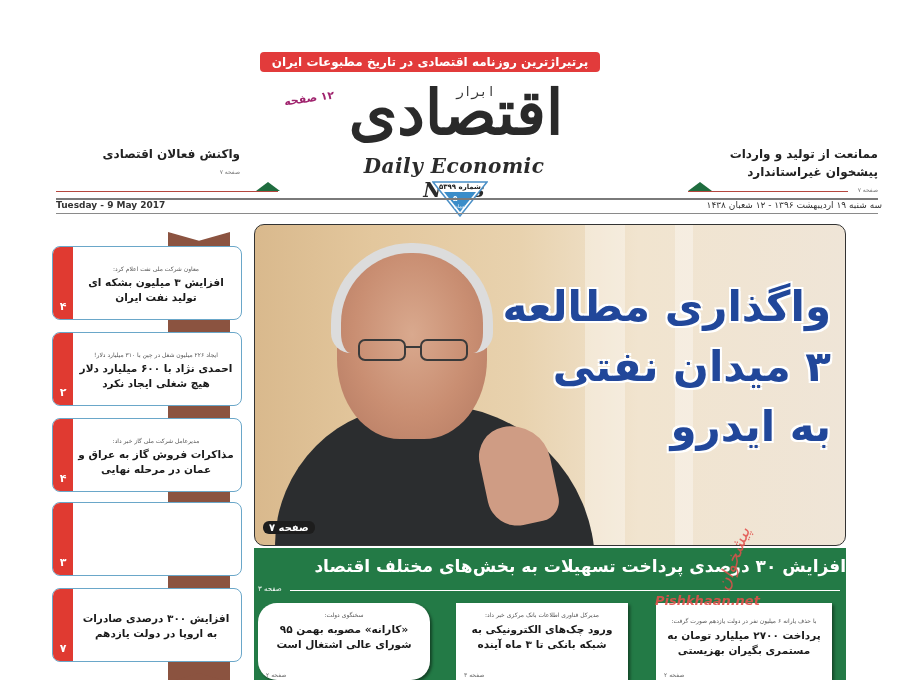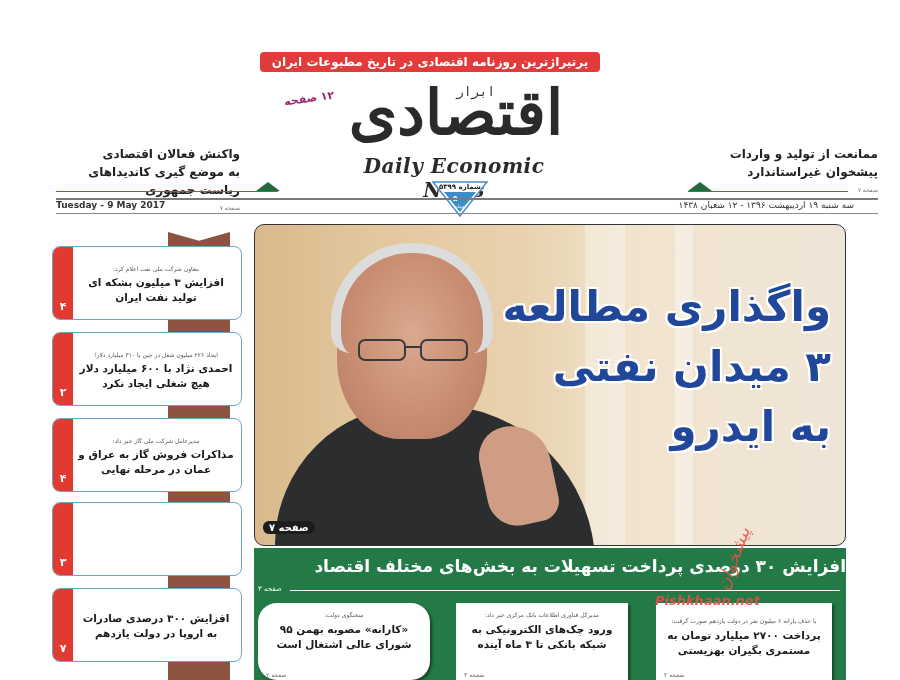--- a/index.html
+++ b/index.html
@@ -63,21 +63,21 @@
     border-bottom: 9px solid #1f6d3f;
   }
   .rule-red { position: absolute; height: 1px; background: #b5473e; }
   .rule-grey { position: absolute; height: 2px; background: #7a7a7a; }
   .rule-thin { position: absolute; height: 1px; background: #8a8a8a; }
 
   .date-en {
     position: absolute; left: 56px; top: 200px; font-size: 9px; font-weight: bold; color: #333;
   }
   .date-fa {
-    position: absolute; left: 656px; top: 200px; width: 198px; font-size: 9px; color: #333;
+    position: absolute; left: 684px; top: 200px; width: 198px; font-size: 9px; color: #333;
     direction: rtl; text-align: right;
   }
 
   
   .left-col { position: absolute; left: 52px; top: 228px; width: 194px; height: 452px; }
   .ribbon {
     position: absolute; left: 116px; width: 62px; background: #8b5340;
   }
   .ribbon-top-notch {
     position: absolute; left: 116px; top: 4px; width: 62px; height: 16px; background: #8b5340;
@@ -184,21 +184,20 @@
     <polygon points="1,1 55,1 28,35" fill="#ffffff" stroke="#4a8fc6" stroke-width="1.5"></polygon>
     <polygon points="12,11 44,11 28,31" fill="#3b8dc9"></polygon>
   </svg>
   <div class="issue-number">شماره ۵۳۹۹</div>
   <div class="issue-price">۵۰۰</div>
   <div class="issue-currency">تومان</div>
 </div>
 
 <div class="teaser teaser-left">
   <div>واکنش فعالان اقتصادی</div>
-  <div>به موضع گیری کاندیداهای ریاست جمهوری</div>
   <div class="teaser-page">صفحه ۷</div>
 </div>
 <div class="green-tri" style="left:256px; top:182px;"></div>
 
 <div class="teaser teaser-right">
   <div>ممانعت از تولید و واردات</div>
   <div>پیشخوان غیراستاندارد</div>
   <div class="teaser-page">صفحه ۷</div>
 </div>
 <div class="green-tri" style="left:688px; top:182px;"></div>

